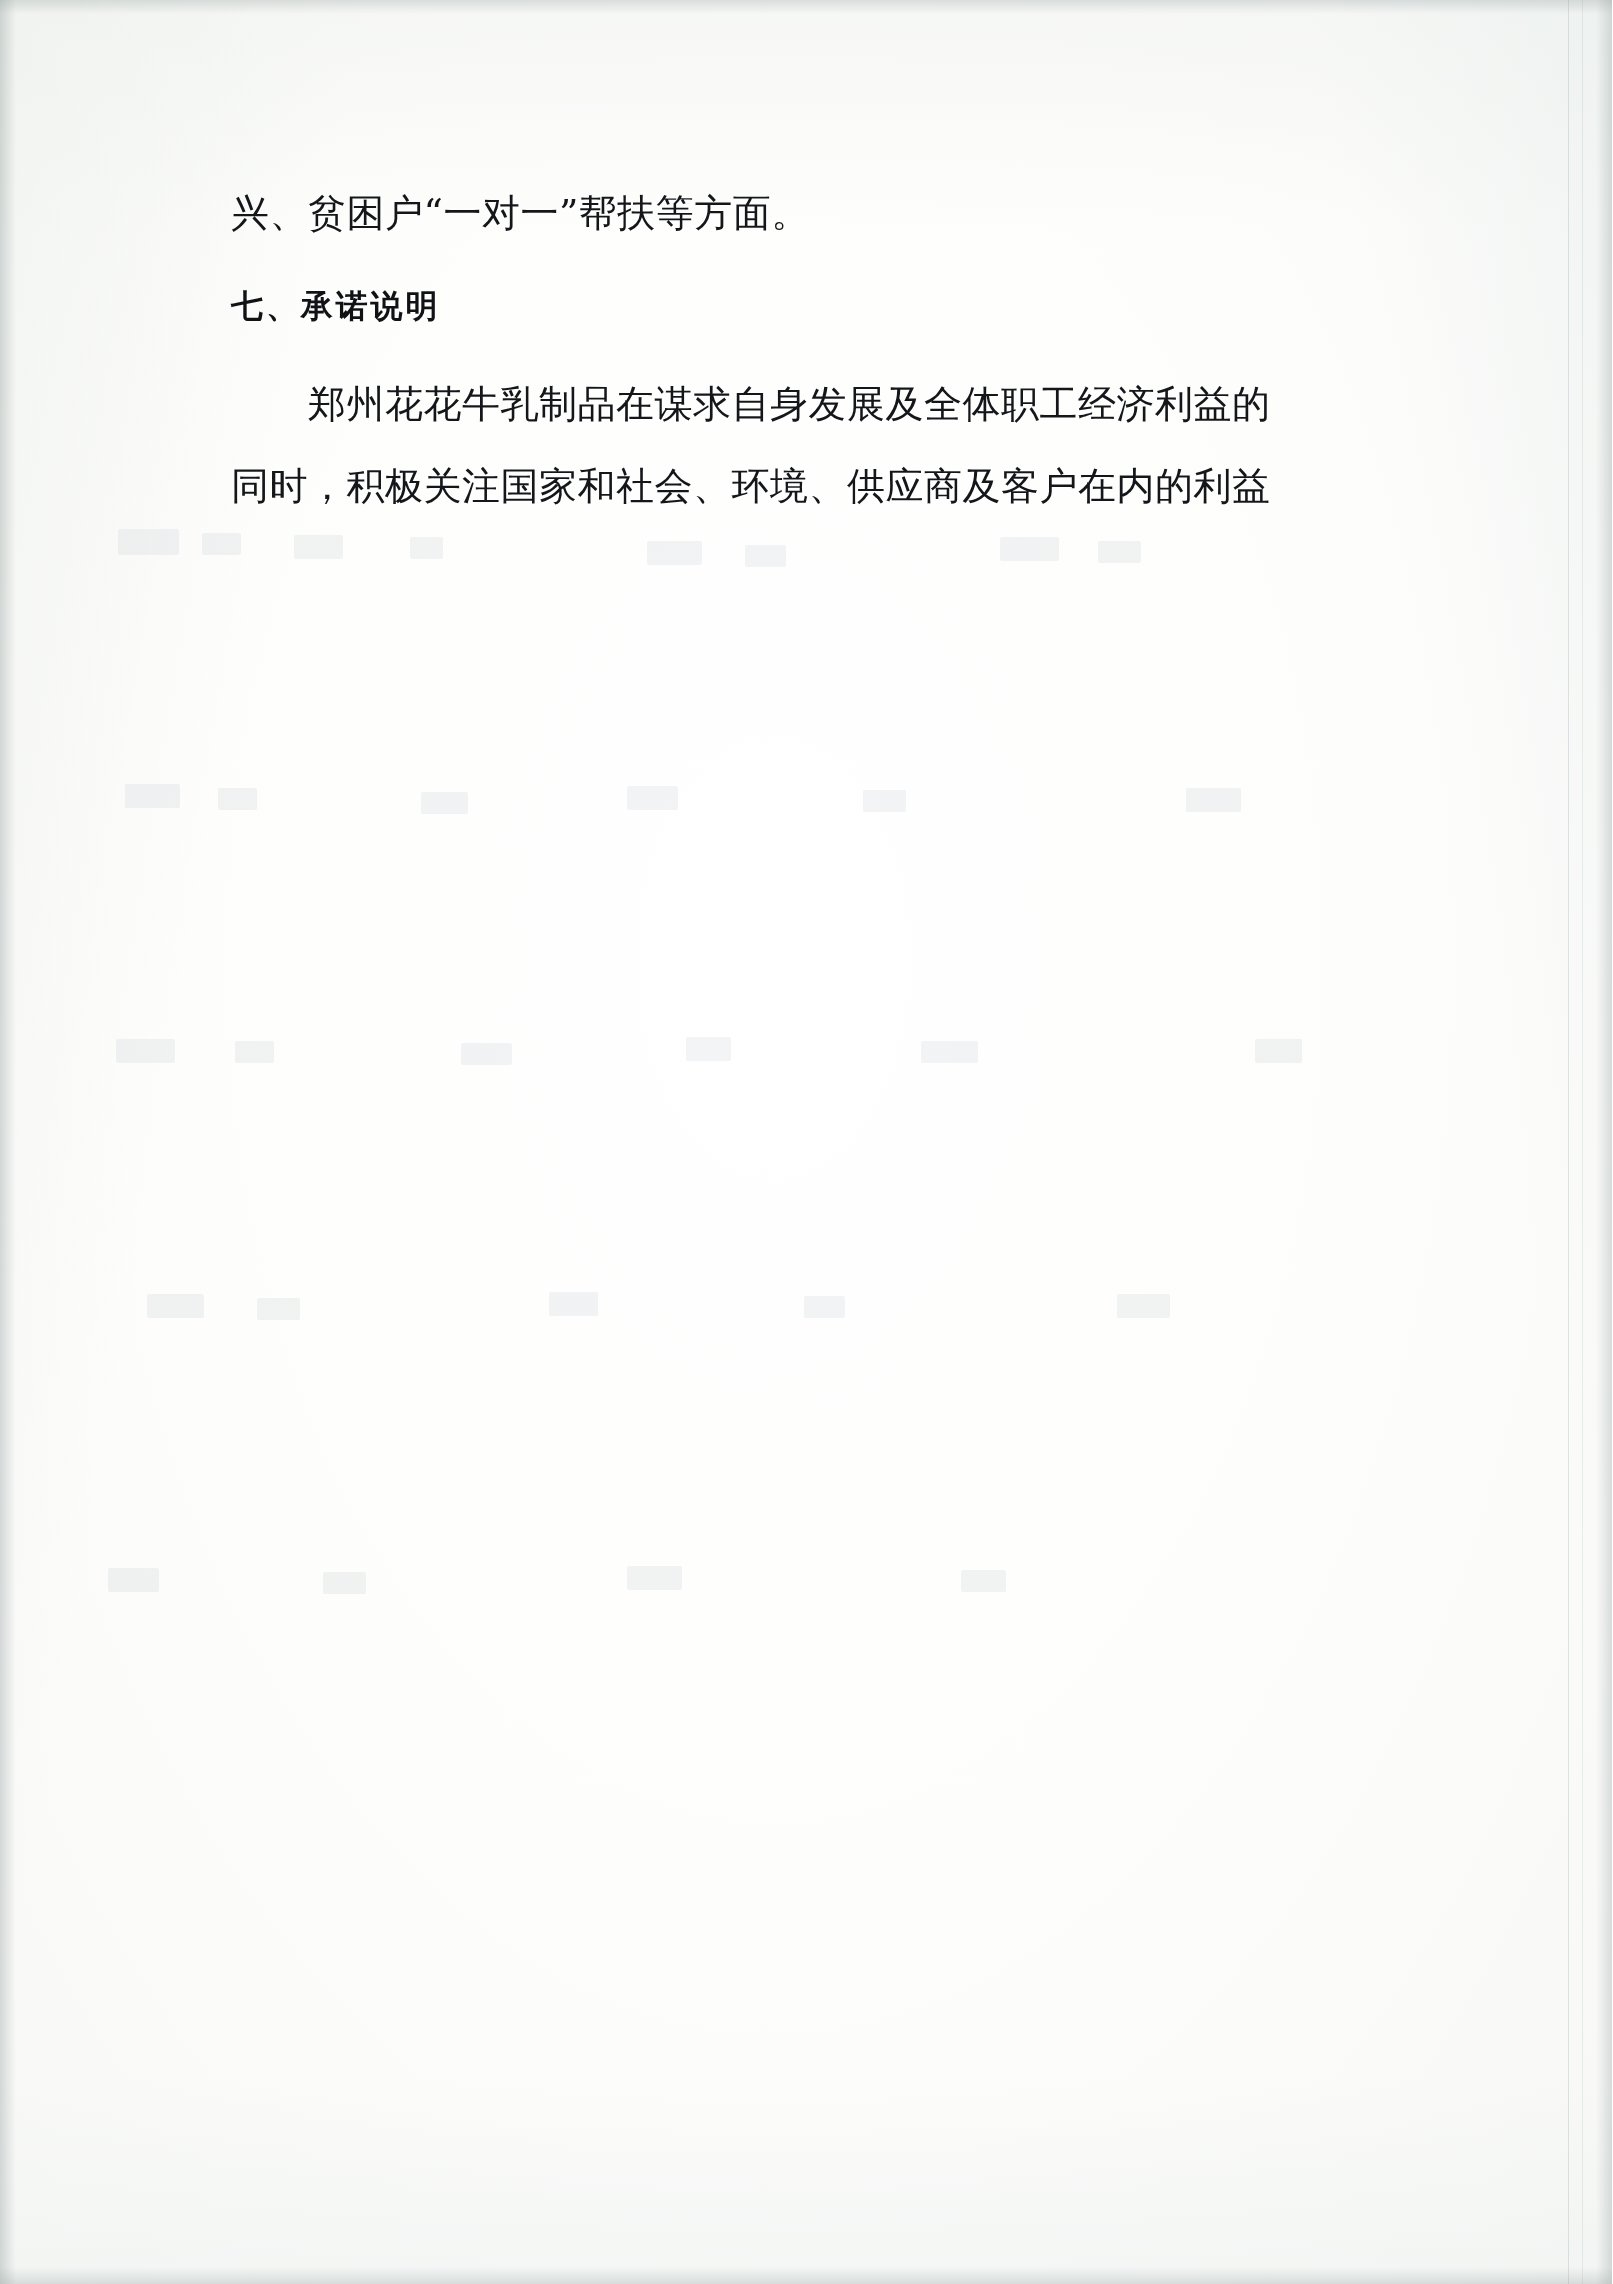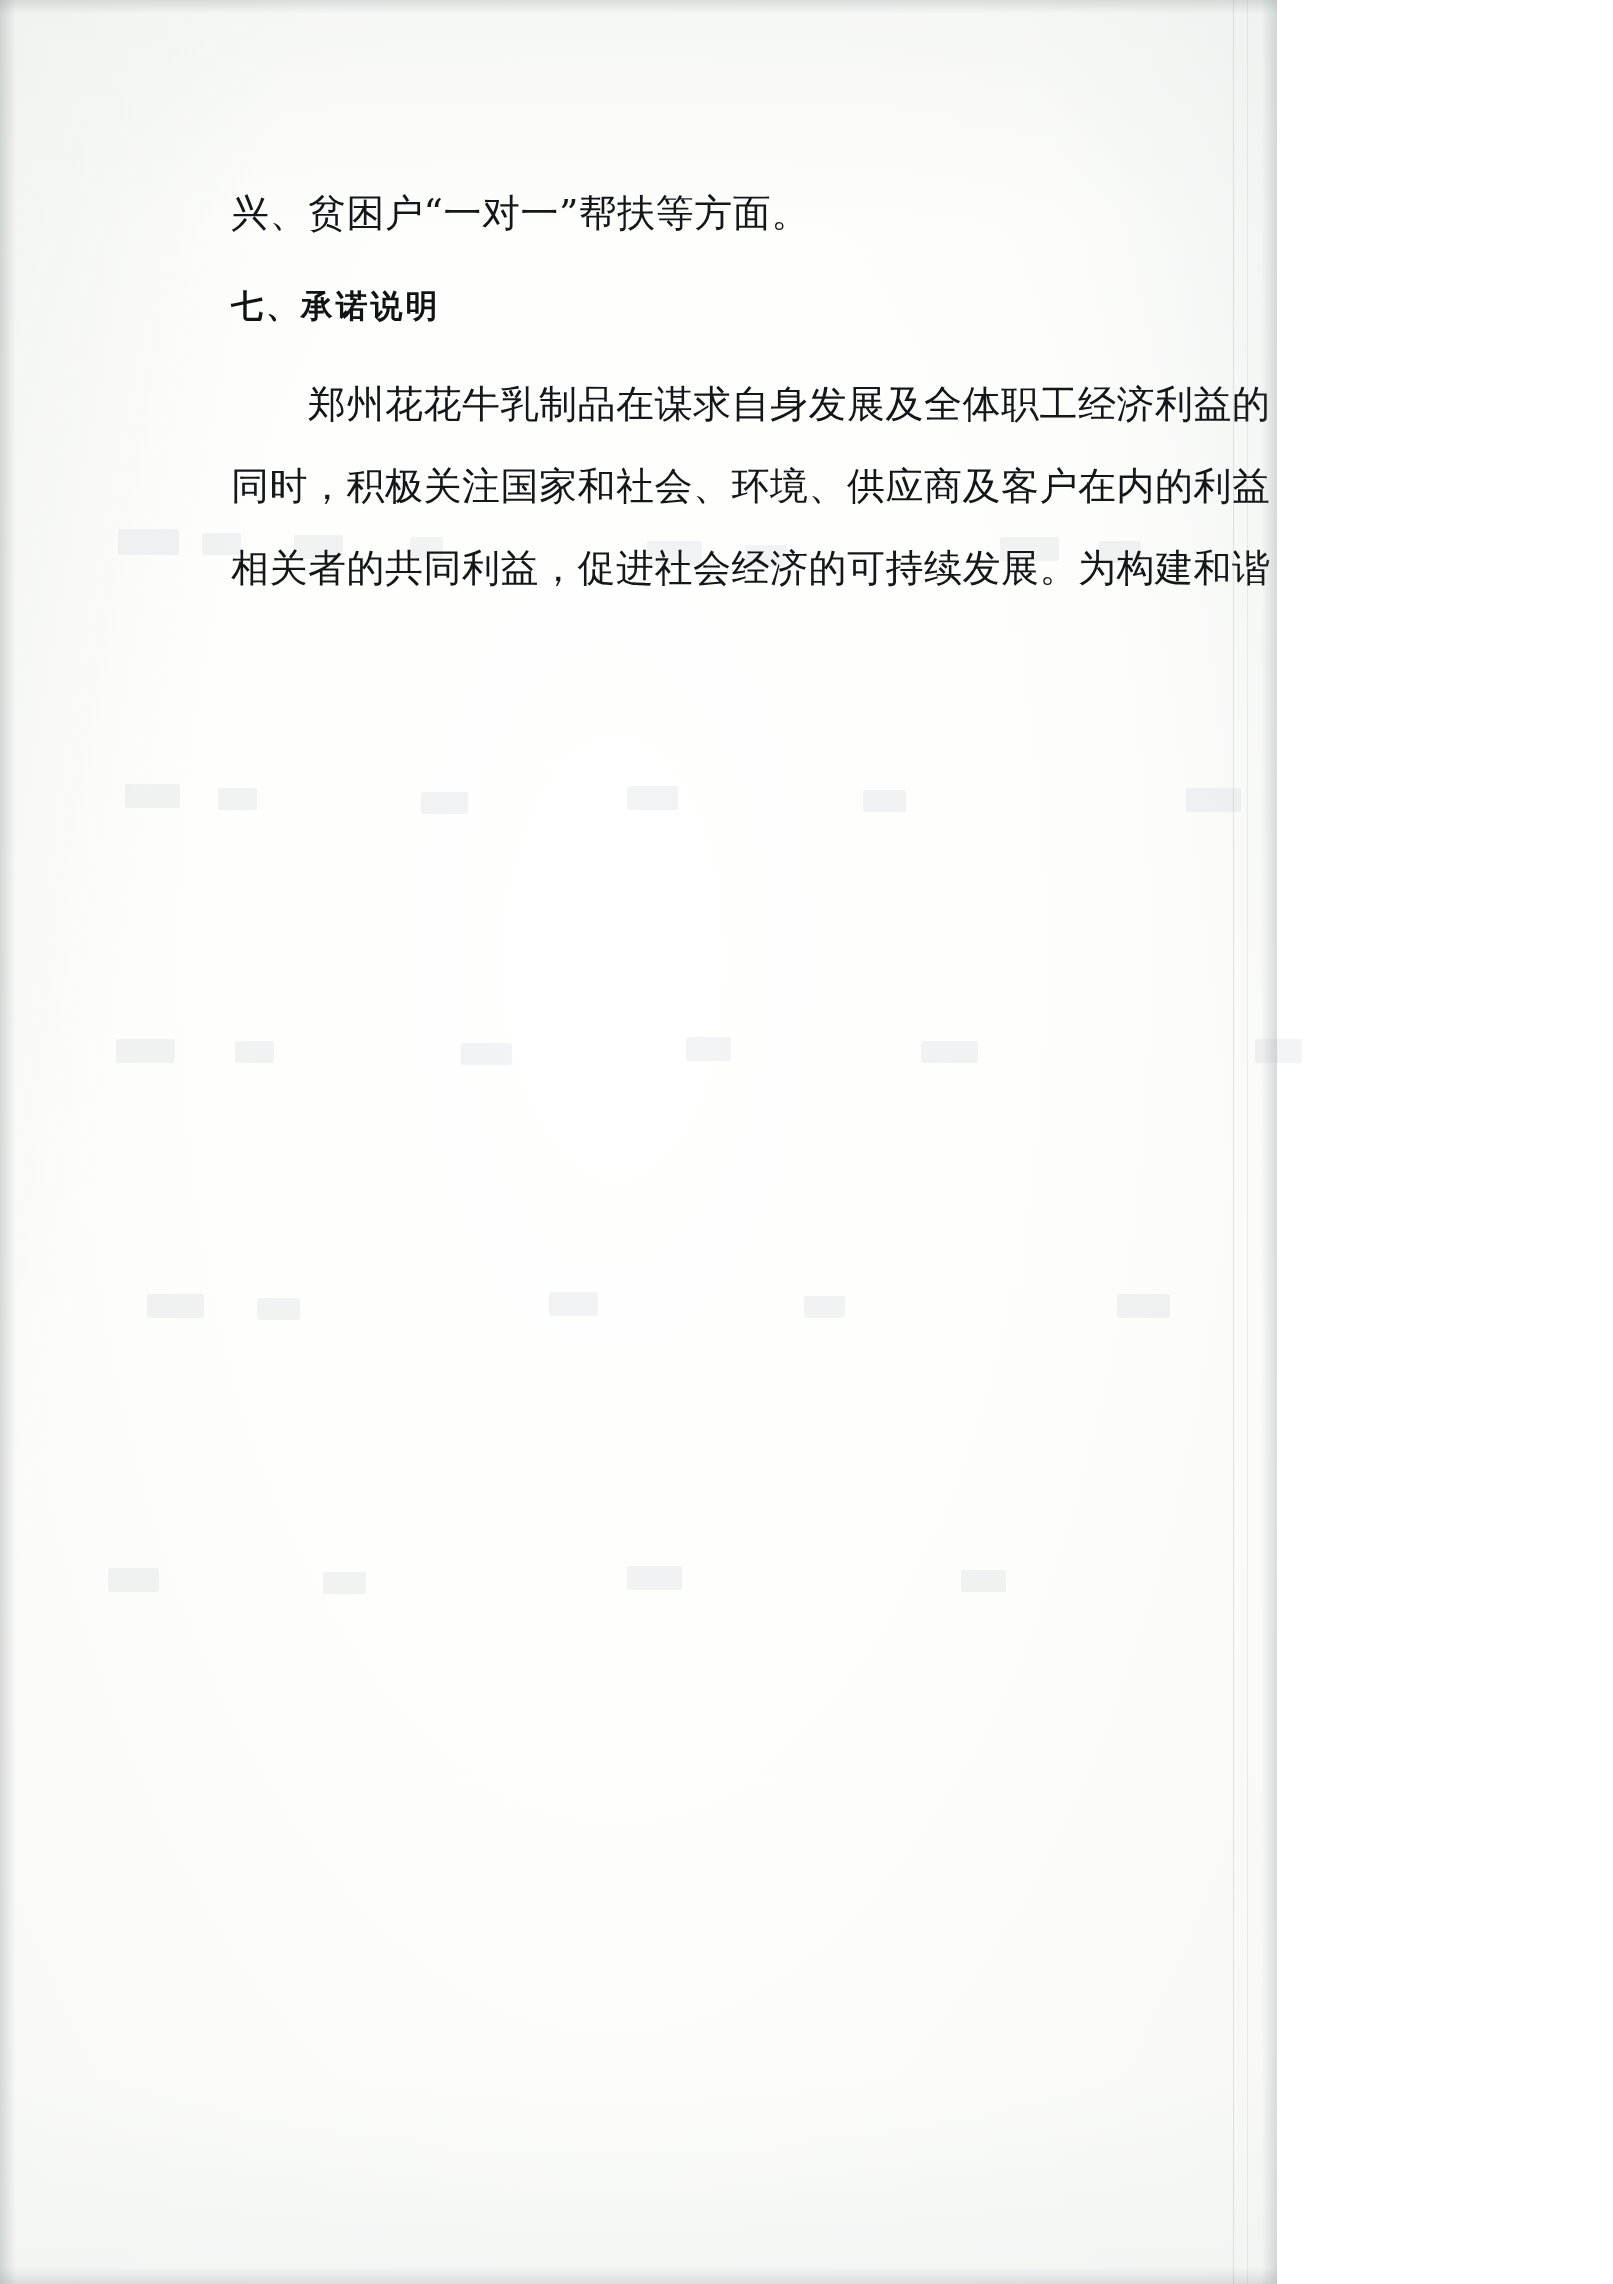--- a/index.html
+++ b/index.html
@@ -14,21 +14,21 @@
     position: relative;
     overflow: hidden;
     font-family: "DejaVu Serif", "Liberation Serif", serif;
   }
 
   
   #page-sheet {
     position: absolute;
     left: 0;
     top: 0;
-    width: 1277px;
+    width: 1612px;
     height: 2285px;
     background:
       radial-gradient(ellipse at 48% 42%, #ffffff 0%, #fdfdfc 55%, #f7f8f6 100%);
   }
 
   
   #paper-tint {
     position: absolute;
     inset: 0;
     background:
@@ -157,21 +157,20 @@
 
   <div id="text-body">
 
     <div class="para-line">兴、贫困户“一对一”帮扶等方面。</div>
 
     <div id="section-heading">七、承诺说明</div>
 
     <div id="body-paragraph">
       <div class="para-line">　　郑州花花牛乳制品在谋求自身发展及全体职工经济利益的</div>
       <div class="para-line">同时，积极关注国家和社会、环境、供应商及客户在内的利益</div>
-      <div class="para-line">相关者的共同利益，促进社会经济的可持续发展。为构建和谐</div>
     </div>
 
   </div>
 
   <div class="edge left"></div>
   <div class="edge right"></div>
   <div class="edge-top"></div>
   <div class="edge-bottom"></div>
   <div class="scanline" style="right:43px;"></div>
   <div class="scanline" style="right:29px; background:rgba(120,140,150,0.14);"></div>

